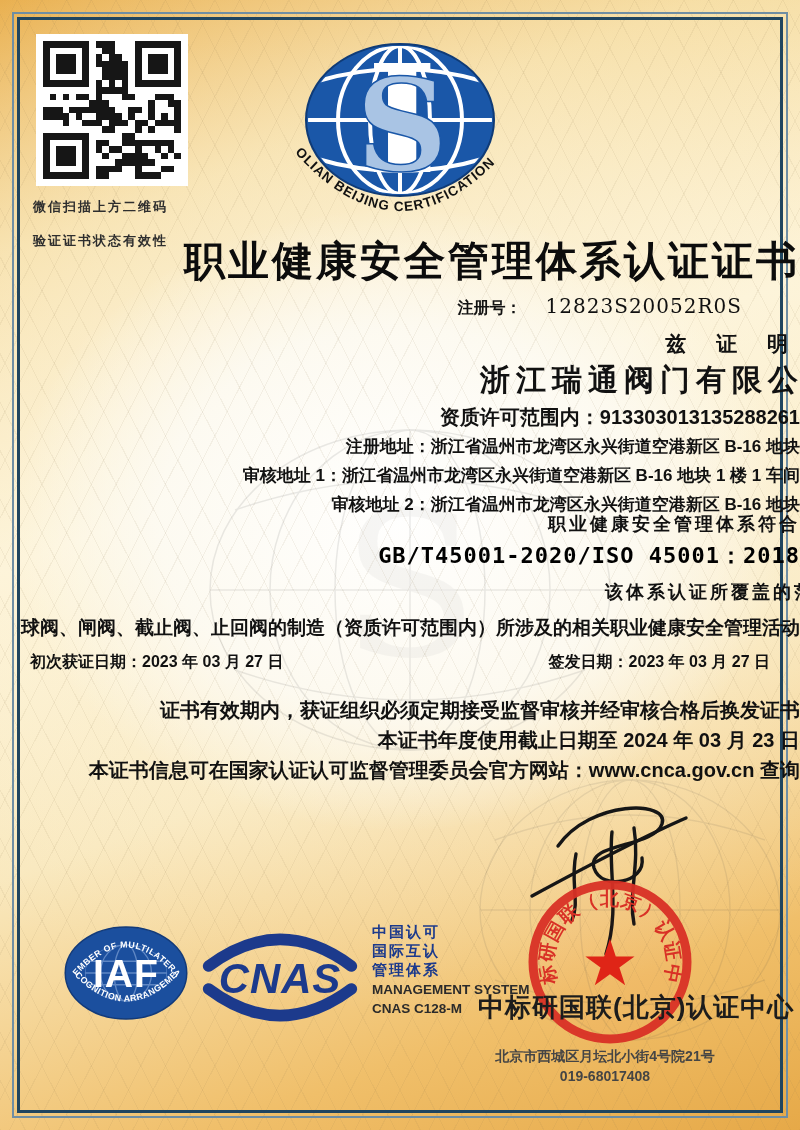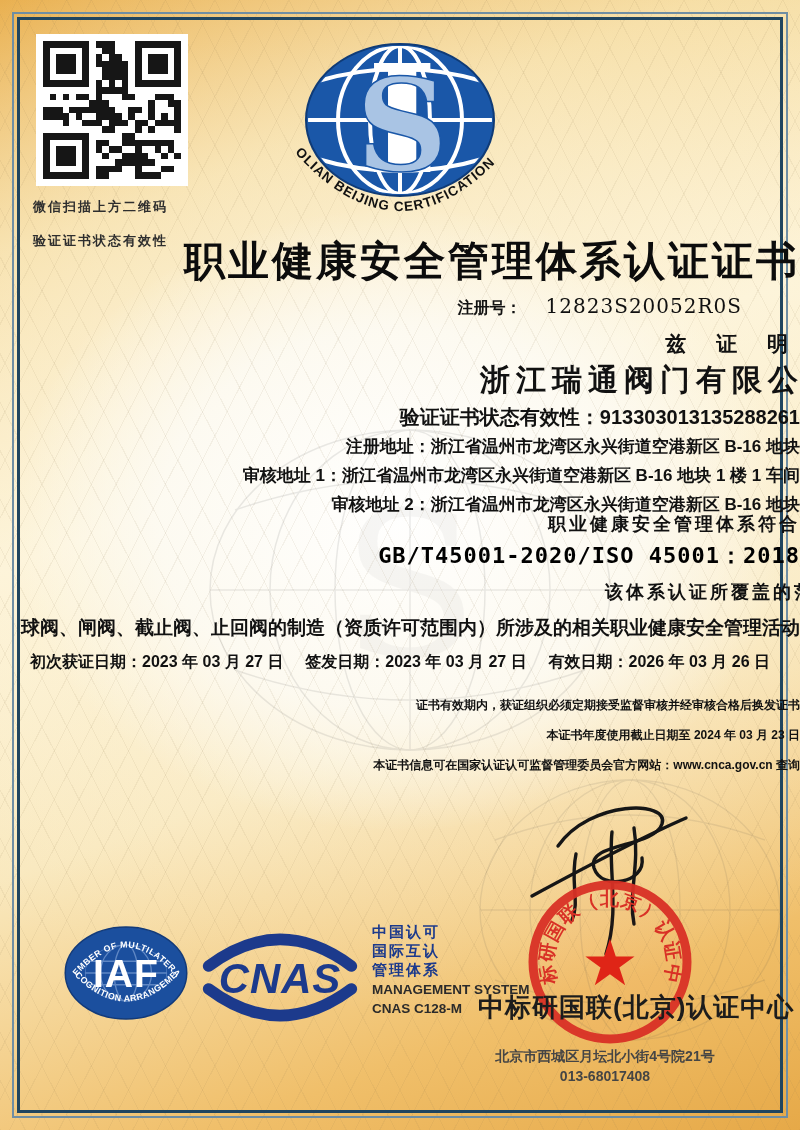--- a/index.html
+++ b/index.html
@@ -32,21 +32,21 @@
 
   .certify{top:330px;font-size:21px;letter-spacing:12px;}
   .company{top:360px;font-size:30px;letter-spacing:6px;padding-left:40px;}
   .credit{top:404px;font-size:20px;}
   .addr{top:432px;font-size:17px;line-height:29px;}
   .conform{top:512px;font-size:18px;letter-spacing:3px;}
   .standard{top:541px;font-size:22px;font-family:"DejaVu Sans Mono","Liberation Mono",monospace;font-weight:bold;letter-spacing:1px;}
   .scopehead{top:580px;font-size:18px;letter-spacing:3px;padding-left:36px;}
   .scope{top:615px;font-size:19px;}
   .dates{top:652px;left:30px;right:30px;display:flex;justify-content:space-between;font-size:16px;font-weight:bold;color:#111;align-items:flex-end;}
-  .note{font-size:12px;}
+  .note{font-size:20px;}
   .n1{top:697px}.n2{top:727px}.n3{top:757px}
 
   .wm{opacity:.12;pointer-events:none;}
   .issuer{left:478px;top:990px;font-size:26px;font-weight:600;color:#1c1c1c;letter-spacing:1px;}
   .cnas-lines{left:372px;top:922px;color:#1c3a8c;font-weight:bold;font-size:15px;line-height:19px;letter-spacing:2px;}
   .cnas-en{color:#2b2b2b;font-size:13.5px;letter-spacing:0;line-height:17px;font-weight:800;margin-top:2px;}
   .baddr{left:440px;top:1046px;width:330px;text-align:center;font-size:14px;font-weight:bold;color:#454545;line-height:20px;}
 </style>
 </head>
 <body>
@@ -344,35 +344,34 @@
   </svg>
 
   <div class="abs center title">职业健康安全管理体系认证证书</div>
   <div class="abs regrow">
     <span class="reglabel">注册号：</span>
     <span class="regno">12823S20052R0S</span>
   </div>
 
   <div class="abs center b certify">兹 证 明</div>
   <div class="abs center b company">浙江瑞通阀门有限公司</div>
-  <div class="abs center b credit">验证证书状态有效性：913303013135288261</div>
+  <div class="abs center b credit">资质许可范围内：913303013135288261</div>
   <div class="abs center b addr">
     <div>注册地址：浙江省温州市龙湾区永兴街道空港新区 B-16 地块</div>
     <div>审核地址 1：浙江省温州市龙湾区永兴街道空港新区 B-16 地块 1 楼 1 车间</div>
     <div>审核地址 2：浙江省温州市龙湾区永兴街道空港新区 B-16 地块</div>
   </div>
   <div class="abs center b conform">职业健康安全管理体系符合</div>
   <div class="abs center standard">GB/T45001-2020/ISO 45001：2018</div>
   <div class="abs center b scopehead">该体系认证所覆盖的范围</div>
   <div class="abs center b scope">球阀、闸阀、截止阀、止回阀的制造（资质许可范围内）所涉及的相关职业健康安全管理活动</div>
 
   <div class="abs dates">
     <span>初次获证日期：2023 年 03 月 27 日</span>
     <span>签发日期：2023 年 03 月 27 日</span>
-    <span>有效日期：2026 年 03 月 26 日</span>
   </div>
 
   <div class="abs center b note n1">证书有效期内，获证组织必须定期接受监督审核并经审核合格后换发证书</div>
   <div class="abs center b note n2">本证书年度使用截止日期至 2024 年 03 月 23 日</div>
   <div class="abs center b note n3">本证书信息可在国家认证认可监督管理委员会官方网站：www.cnca.gov.cn 查询</div>
 
   <svg class="abs" style="left:520px;top:798px;width:180px;height:165px;" viewBox="0 0 180 165">
     <g stroke="#161616" stroke-width="3.4" fill="none" stroke-linecap="round">
       <path d="M 38 48 C 70 2 150 2 142 26 C 134 50 66 44 74 70 C 82 94 126 84 122 60"></path>
       <path d="M 12 98 C 60 72 120 40 166 20"></path>
@@ -430,15 +429,15 @@
   <div class="abs cnas-lines">
     <div>中国认可</div>
     <div>国际互认</div>
     <div>管理体系</div>
     <div class="cnas-en">MANAGEMENT SYSTEM</div>
     <div class="cnas-en">CNAS C128-M</div>
   </div>
 
   <div class="abs baddr">
     <div>北京市西城区月坛北小街4号院21号</div>
-    <div>013-68017408</div>
+    <div>019-68017408</div>
   </div>
 </div>
 
 </body></html>

